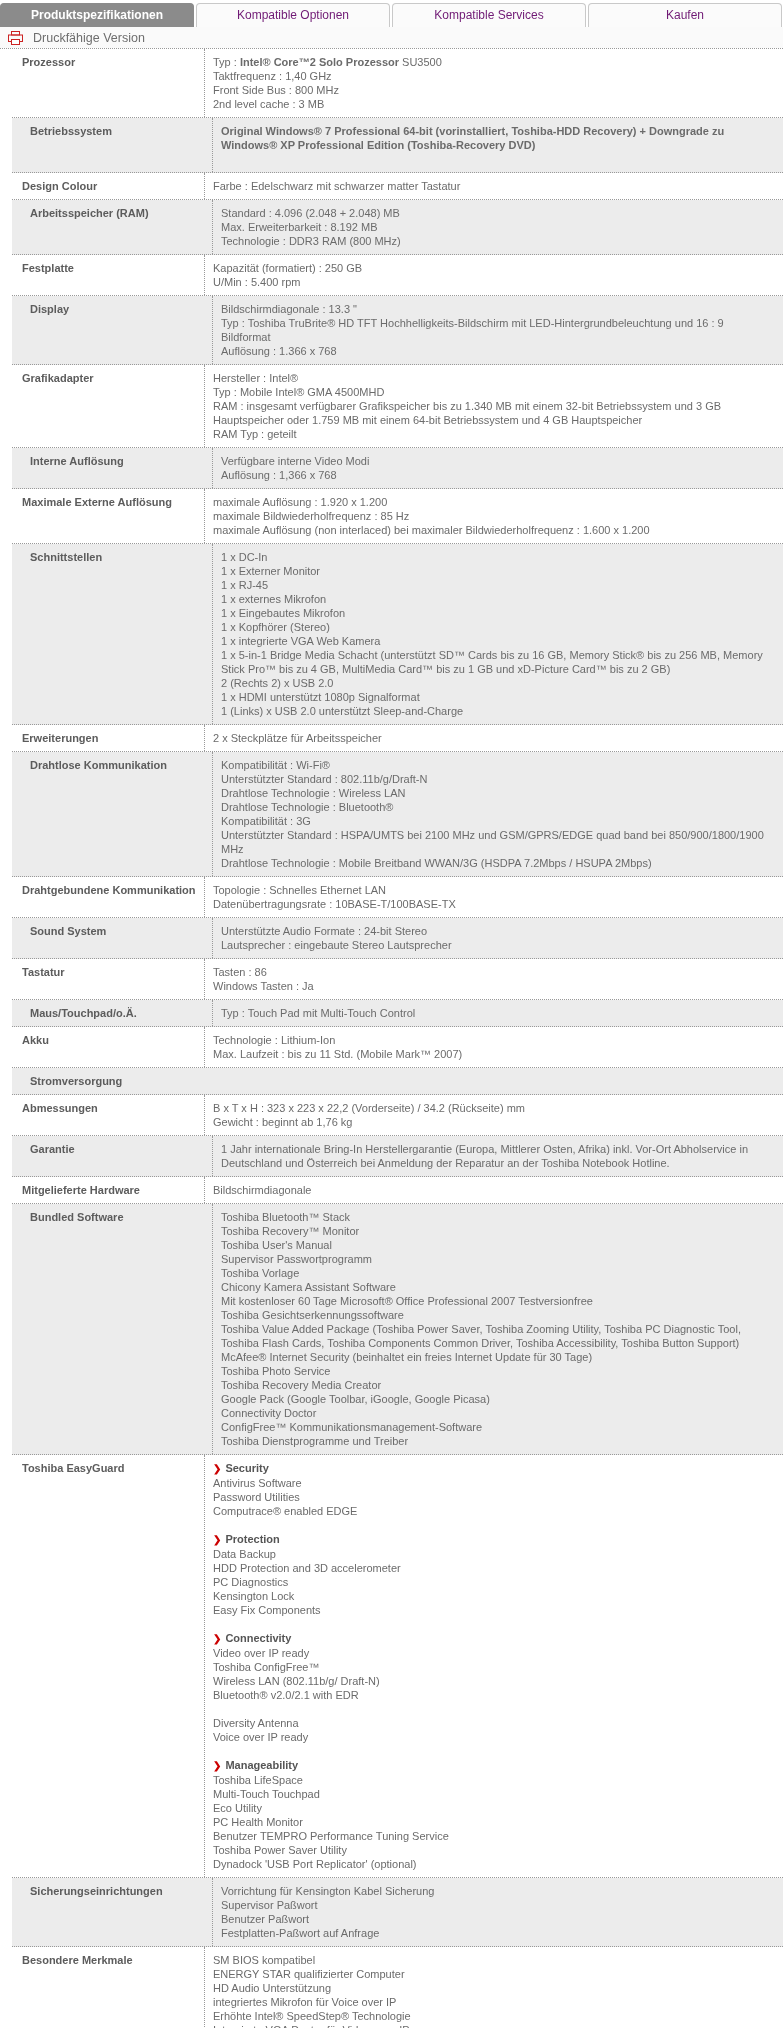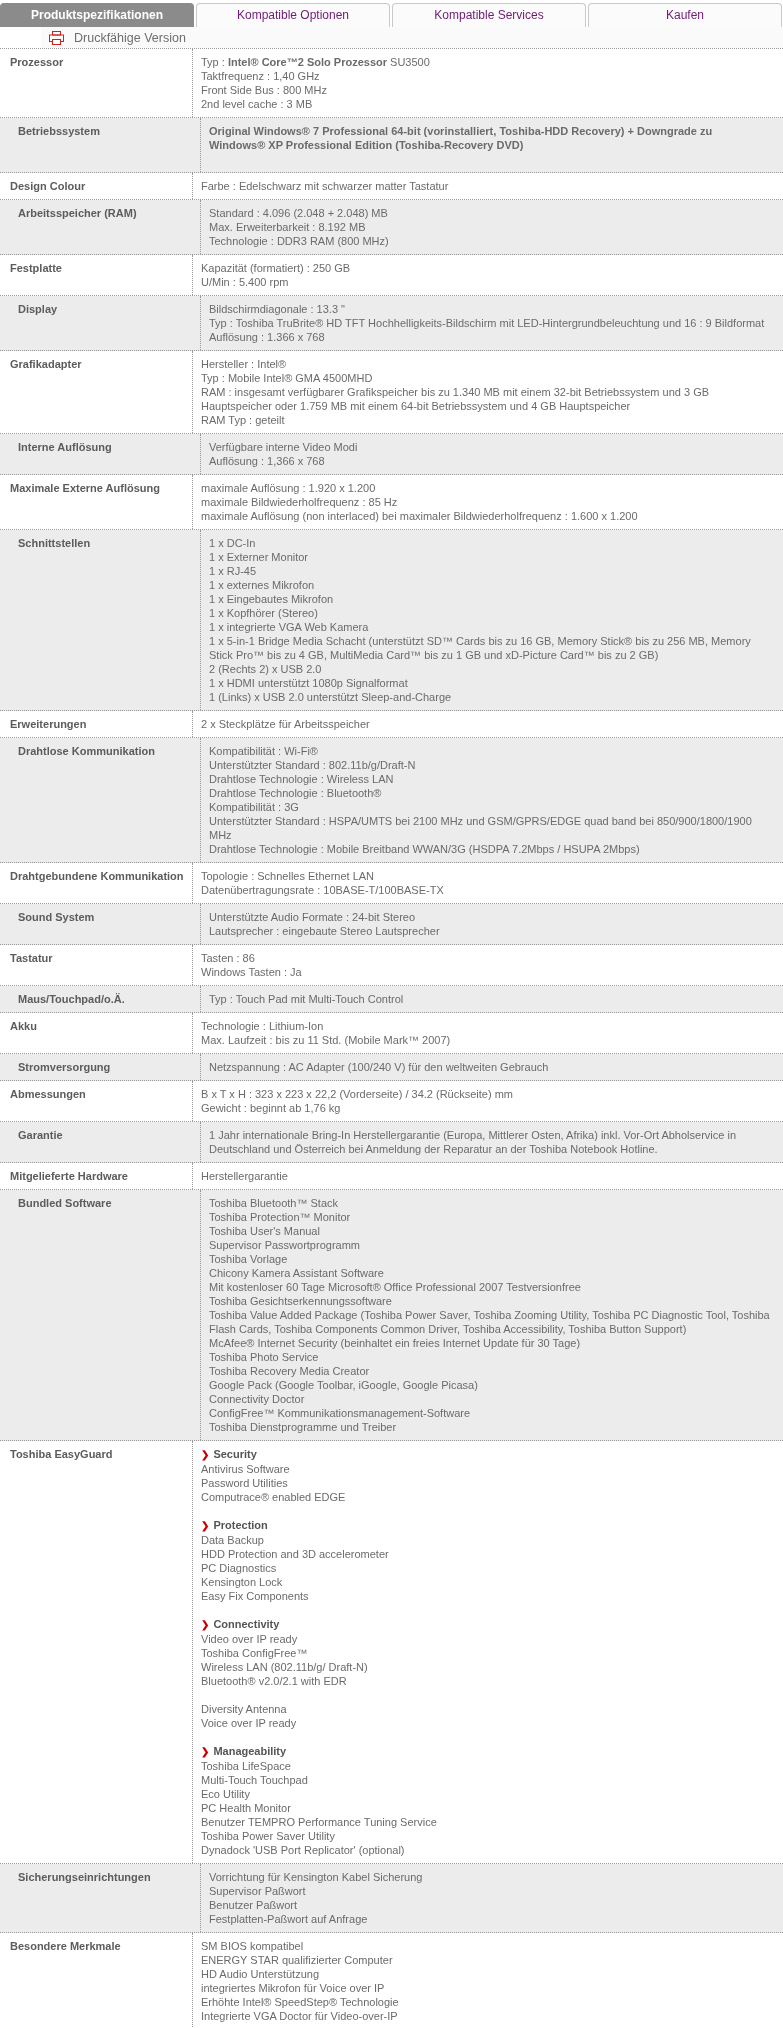--- a/index.html
+++ b/index.html
@@ -2,24 +2,24 @@
 <html><head>
 <meta charset="utf-8">
 <style>
   html,body{margin:0;padding:0;background:#fff;}
   body{width:783px;font-family:"Liberation Sans",sans-serif;}
   .tabs{display:flex;gap:2px;padding:3px 1px 0 0;align-items:flex-end;}
   .tab{flex:1;height:23px;line-height:23px;text-align:center;font-size:12px;color:#701a75;
        background:#fbfbfb;border:1px solid #c9c9c9;border-bottom:none;
        border-radius:4px 4px 0 0;cursor:pointer;white-space:nowrap;overflow:hidden;}
   .tab.active{background:#8b8b8b;border-color:#8b8b8b;color:#fff;font-weight:bold;}
-  .printbar{display:flex;align-items:center;gap:10px;height:21px;padding-left:8px;background:#fafafa;margin-left:41px;}
+  .printbar{display:flex;align-items:center;gap:10px;height:21px;padding-left:8px;background:#fafafa;}
   .printbar .plabel{color:#6e6e6e;font-size:12.5px;}
   .spec-table{border-top:1px dotted #999;}
-  .row{display:flex;border-bottom:1px dotted #999;}
+  .row{display:flex;border-bottom:1px dotted #999;margin-left:12px;}
   .row.shade{background:#ececec;padding-left:8px;}
   .cell-label{flex:0 0 192px;width:192px;box-sizing:border-box;padding:6px 6px 6px 10px;
               font-size:11px;font-weight:bold;color:#5c5c5c;line-height:14px;}
   .cell-value{flex:1;border-left:1px dotted #999;padding:6px 12px 6px 8px;
               font-size:11px;color:#6b6b6b;line-height:14px;}
   .line{min-height:14px;}
   .line.b{font-weight:bold;}
   .line.h{font-weight:bold;color:#555;}
   .line .arrow{color:#cc0000;font-weight:bold;margin-right:4px;font-size:10px;}
   .sp{height:14px;}
@@ -180,48 +180,45 @@
       </div>
       <div class="row">
         <div class="cell-label">Akku</div>
         <div class="cell-value">
           <div class="line">Technologie : Lithium-Ion</div>
           <div class="line">Max. Laufzeit : bis zu 11 Std. (Mobile Mark™ 2007)</div>
         </div>
       </div>
       <div class="row shade">
         <div class="cell-label">Stromversorgung</div>
-        <div class="cell-value">
-          <div class="line">Netzspannung : AC Adapter (100/240 V) für den weltweiten Gebrauch</div>
-        </div>
       </div>
       <div class="row">
         <div class="cell-label">Abmessungen</div>
         <div class="cell-value">
           <div class="line">B x T x H : 323 x 223 x 22,2 (Vorderseite) / 34.2 (Rückseite) mm</div>
           <div class="line">Gewicht : beginnt ab 1,76 kg</div>
         </div>
       </div>
       <div class="row shade">
         <div class="cell-label">Garantie</div>
         <div class="cell-value">
           <div class="line">1 Jahr internationale Bring-In Herstellergarantie (Europa, Mittlerer Osten, Afrika) inkl. Vor-Ort Abholservice in Deutschland und Österreich bei Anmeldung der Reparatur an der Toshiba Notebook Hotline.</div>
         </div>
       </div>
       <div class="row">
         <div class="cell-label">Mitgelieferte Hardware</div>
         <div class="cell-value">
-          <div class="line">Herstellergarantie</div>
+          <div class="line">Bildschirmdiagonale</div>
         </div>
       </div>
       <div class="row shade">
         <div class="cell-label">Bundled Software</div>
         <div class="cell-value">
           <div class="line">Toshiba Bluetooth™ Stack</div>
-          <div class="line">Toshiba Protection™ Monitor</div>
+          <div class="line">Toshiba Recovery™ Monitor</div>
           <div class="line">Toshiba User's Manual</div>
           <div class="line">Supervisor Passwortprogramm</div>
           <div class="line">Toshiba Vorlage</div>
           <div class="line">Chicony Kamera Assistant Software</div>
           <div class="line">Mit kostenloser 60 Tage Microsoft® Office Professional 2007 Testversionfree</div>
           <div class="line">Toshiba Gesichtserkennungssoftware</div>
           <div class="line">Toshiba Value Added Package (Toshiba Power Saver, Toshiba Zooming Utility, Toshiba PC Diagnostic Tool, Toshiba Flash Cards, Toshiba Components Common Driver, Toshiba Accessibility, Toshiba Button Support)</div>
           <div class="line">McAfee® Internet Security (beinhaltet ein freies Internet Update für 30 Tage)</div>
           <div class="line">Toshiba Photo Service</div>
           <div class="line">Toshiba Recovery Media Creator</div>

